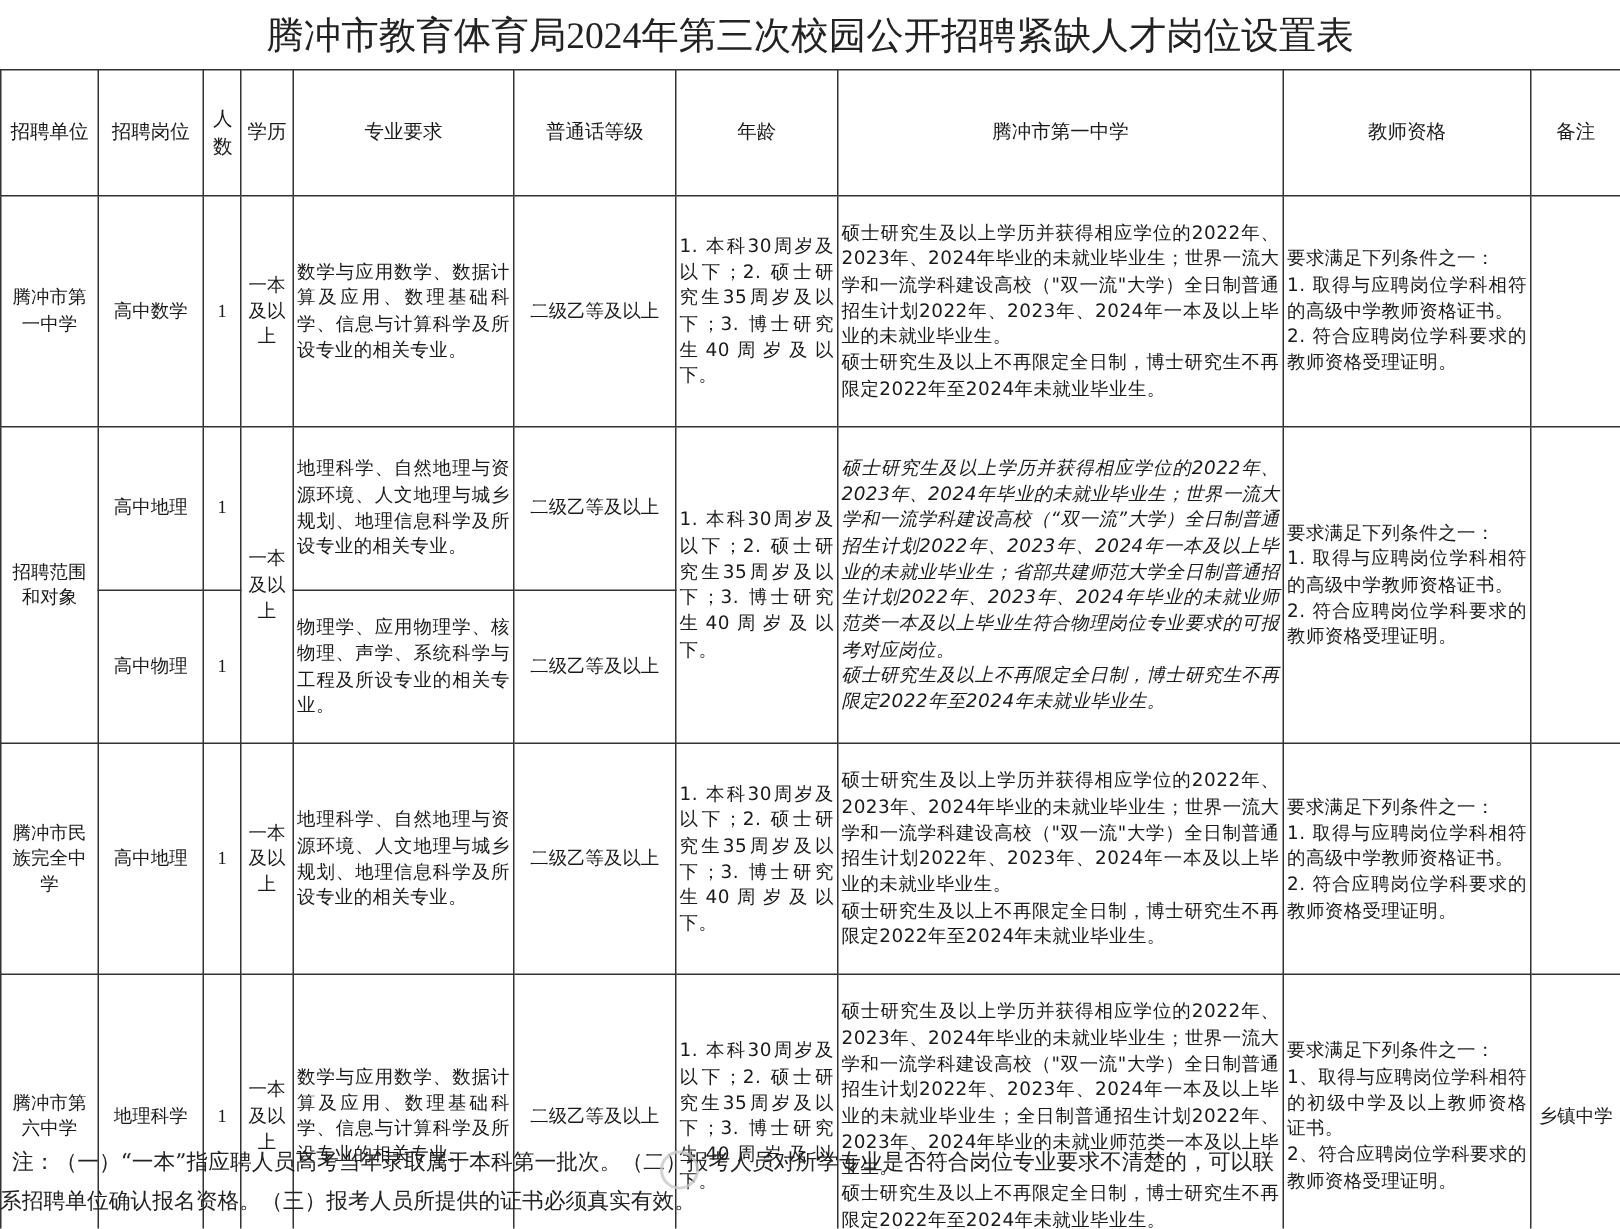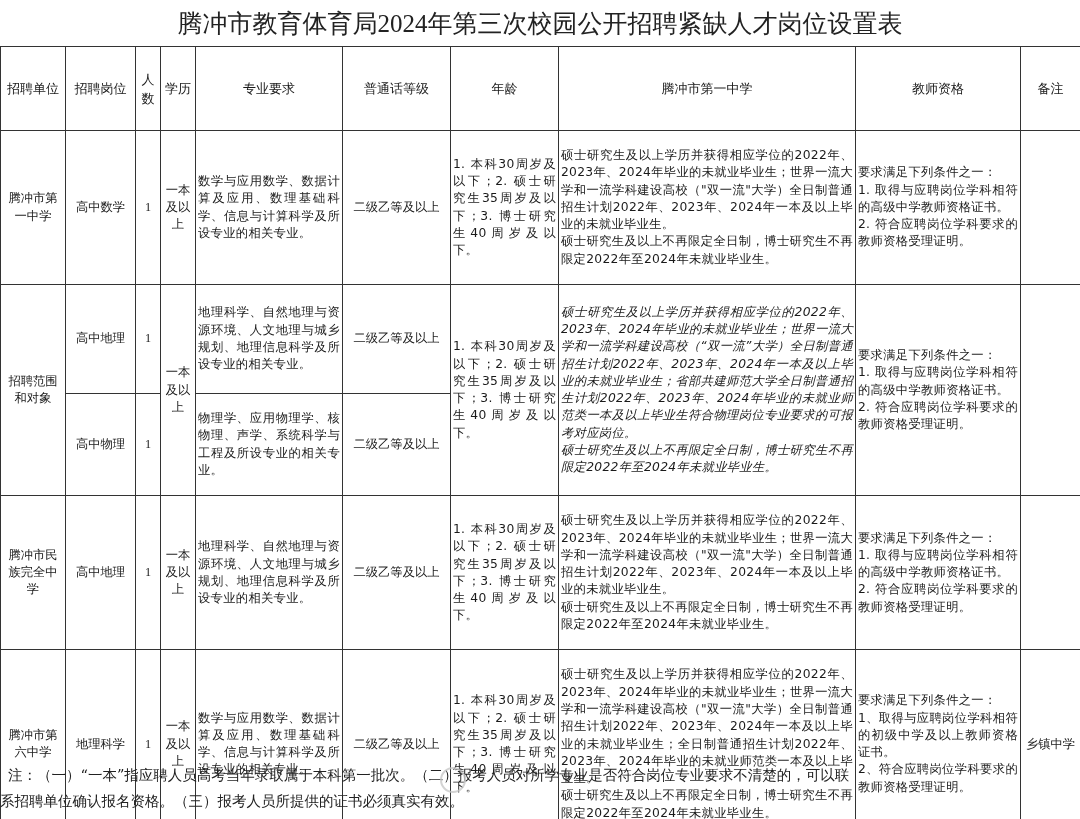--- a/index.html
+++ b/index.html
@@ -39,21 +39,21 @@
       <col style="width:108px">
       <col style="width:108px">
       <col style="width:297px">
     <col style="width:165px">
       <col style="width:60px">
   </colgroup>
   <thead>
     <tr>
       <th>招聘单位</th>
       <th>招聘岗位</th>
-      <th style="padding:0;"><span style="display:inline-block;width:14px;word-break:break-all;line-height:19px;">人数</span></th>
+      <th style="padding:0;"><span style="display:inline-block;width:14px;word-break:break-all;line-height:19px;text-align:right;">人数</span></th>
       <th>学历</th>
       <th>专业要求</th>
       <th>普通话等级</th>
       <th>年龄</th>
       <th>腾冲市第一中学</th>
       <th>教师资格</th>
       <th>备注</th>
     </tr>
   </thead>
   <tbody>

